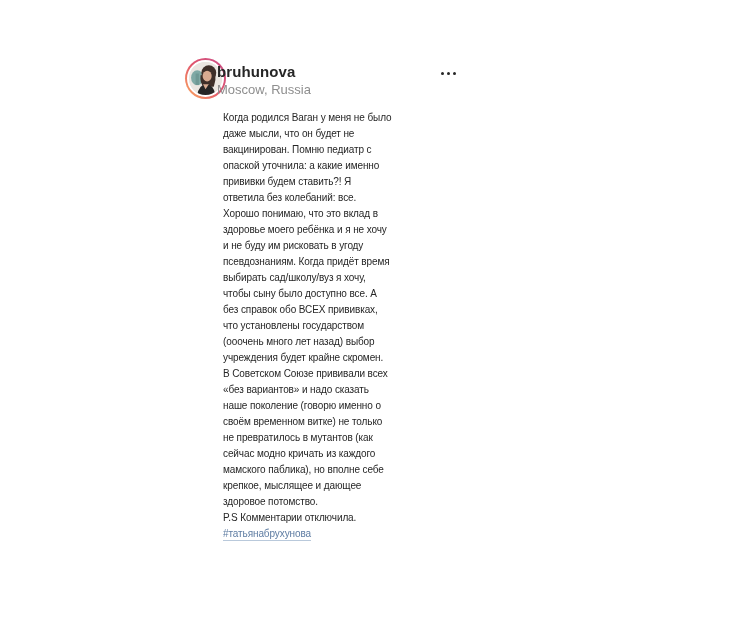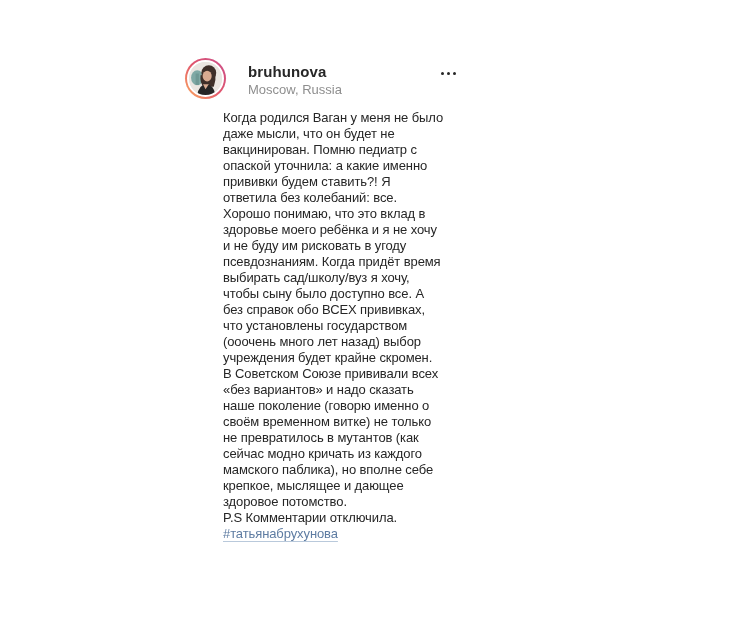--- a/index.html
+++ b/index.html
@@ -28,21 +28,21 @@
     width: 100%;
     height: 100%;
     border-radius: 50%;
     border: 2px solid #ffffff;
     overflow: hidden;
     background: #eae6e1;
   }
   .avatar-photo svg { display: block; width: 100%; height: 100%; }
   .user-block {
     position: absolute;
-    left: 248px;
+    left: 217px;
     top: 62px;
   }
   .username {
     font-size: 15px;
     font-weight: 700;
     color: var(--text, #262626);
     line-height: 19px;
     letter-spacing: 0.1px;
     cursor: pointer;
   }
@@ -72,21 +72,21 @@
     height: 3px;
     background: var(--text, #262626);
     border-radius: 50%;
     display: inline-block;
   }
   
   .caption {
     position: absolute;
     left: 223px;
     top: 110px;
-    font-size: 13px;
+    font-size: 10px;
     letter-spacing: -0.1px;
     line-height: 16px;
     color: var(--text, #262626);
   }
   .caption-text {
     white-space: pre;
   }
   .hashtag {
     display: inline-block;
     color: var(--hashtag, #5e7ca2);

